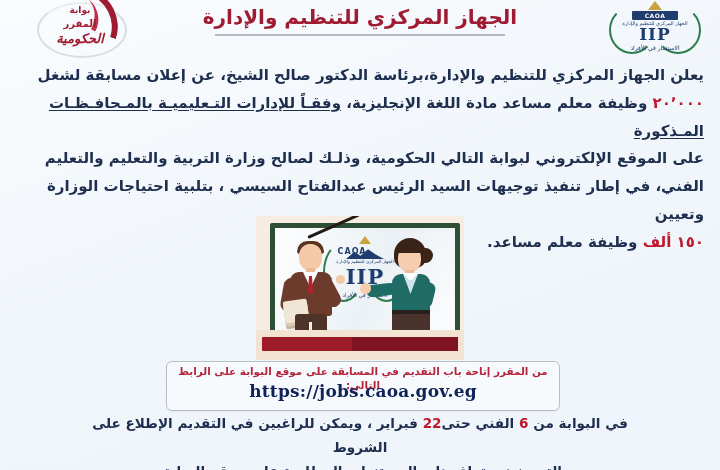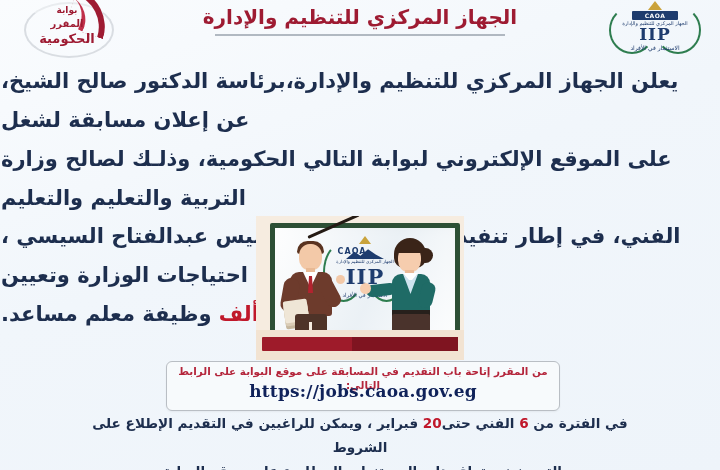--- a/index.html
+++ b/index.html
@@ -13,21 +13,21 @@
   .page{
     position:relative;width:720px;height:470px;
     background:linear-gradient(160deg,#fafcfe 0%,#f1f6fb 45%,#eef4fa 100%);
     overflow:hidden;
   }
 
   
   .header{position:absolute;top:0;left:0;width:720px;height:56px;}
 
   .logo-left{
-    position:absolute;left:8px;top:0px;width:118px;height:56px;
+    position:absolute;left:21px;top:0px;width:118px;height:56px;
   }
   .logo-left .ring{
     position:absolute;left:16px;top:2px;width:86px;height:52px;
     border:2px solid #d9dde2;border-radius:50%;
     border-top-color:#e9ecef;
   }
   .logo-left .swoosh{
     position:absolute;left:62px;top:-6px;width:34px;height:34px;
     border-right:6px solid #9e1b32;
     border-top:6px solid #9e1b32;
@@ -39,21 +39,21 @@
     border-right:5px solid #c0304a;
     border-radius:0 30px 0 0;
     transform:rotate(28deg);
   }
   .ll-t1,.ll-t2,.ll-t3{
     position:absolute;width:100%;text-align:center;
     color:#9e1b32;font-weight:bold;line-height:1;
   }
   .ll-t1{top:6px;font-size:9px;}
   .ll-t2{top:19px;font-size:10px;}
-  .ll-t3{top:32px;font-size:13px;}
+  .ll-t3{top:32px;font-size:13px;font-style:italic;}
 
   .logo-right{
     position:absolute;right:10px;top:0px;width:110px;height:56px;
   }
   .lr-crest{
     position:absolute;left:50%;transform:translateX(-50%);top:1px;
     width:30px;height:12px;
   }
   .lr-crest .eagle{
     position:absolute;left:50%;transform:translateX(-50%);top:0;
@@ -97,23 +97,23 @@
     font-size:20px;font-weight:bold;color:#9e1b32;
     letter-spacing:0;line-height:1.35;
   }
   .title-rule{
     width:290px;height:2px;background:#9aa3ad;
     margin:3px auto 0;opacity:.75;
   }
 
   
   .body-text{
-    position:absolute;left:1px;top:62px;width:688px;
-    text-align:left;color:#1d2e4e;
-    font-size:21px;line-height:1.85;font-weight:bold;
+    position:absolute;left:16px;top:62px;width:688px;
+    text-align:right;color:#1d2e4e;
+    font-size:15px;line-height:1.85;font-weight:bold;
     letter-spacing:0;
   }
   .body-text .rednum{color:#c0182b;font-weight:bold;}
   .body-text .uline{ text-decoration:underline; text-underline-offset:2px;}
 
   
   .illus{
     position:absolute;left:256px;top:216px;width:208px;height:144px;
     background:#f6ece0;overflow:hidden;
   }
@@ -271,20 +271,26 @@
       <div class="lr-sub">الجهاز المركزي للتنظيم والإدارة</div>
       <div class="lr-iip">IIP</div>
       <div class="lr-motto">الاستثمار في الأفراد</div>
     </div>
   </div>
 
   <div class="body-text">
     <div>
       <span>يعلن الجهاز المركزي للتنظيم والإدارة،برئاسة الدكتور صالح الشيخ، عن إعلان مسابقة لشغل</span>
     </div>
+    <div>
+      <span class="rednum">٢٠٬٠٠٠</span>
+      <span>وظيفة</span>
+      <span>معلم مساعد مادة اللغة الإنجليزية،</span>
+      <span class="uline">وفقـاً للإدارات التـعليميـة بالمـحافـظـات المـذكورة</span>
+    </div>
     <div>على الموقع الإلكتروني لبوابة التالي الحكومية، وذلـك لصالح وزارة التربية والتعليم والتعليم</div>
     <div>الفني، في إطار تنفيذ توجيهات السيد الرئيس عبدالفتاح السيسي ، بتلبية احتياجات الوزارة وتعيين</div>
     <div>
       <span class="rednum">١٥٠</span>
       <span class="rednum">ألف</span>
       <span>وظيفة معلم مساعد.</span>
     </div>
   </div>
 
   <div class="illus">
@@ -342,21 +348,21 @@
     </div>
   </div>
 
   <div class="linkbox">
     <div class="link-note">من المقرر إتاحة باب التقديم في المسابقة على موقع البوابة على الرابط التالي:</div>
     <div class="link-url">https://jobs.caoa.gov.eg</div>
   </div>
 
   <div class="footer">
     <div>
-      <span>في الفترة من</span>
+      <span>في البوابة من</span>
       <span class="rednum">6</span>
-      <span>الفني حتى</span><span class="rednum">20</span>
+      <span>الفني حتى</span><span class="rednum">22</span>
       <span>فبراير ، ويمكن للراغبين في التقديم الإطلاع على الشروط</span>
     </div>
     <div>التي ينبغي  توافرها، والمستندات المطلوبة على موقع البوابة.</div>
   </div>
 
 </div>
 
 </body></html>

